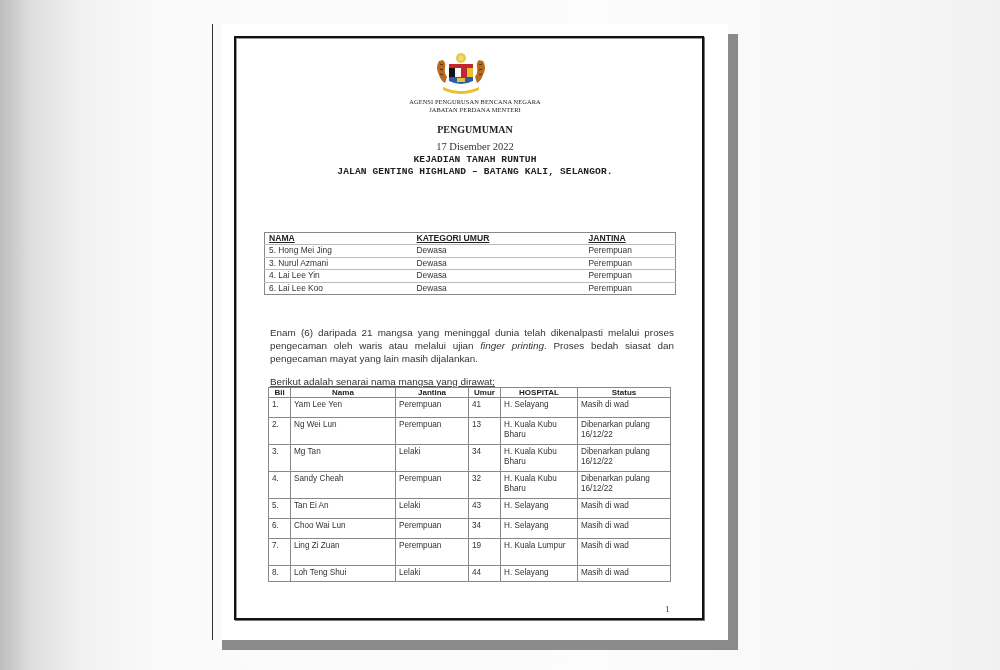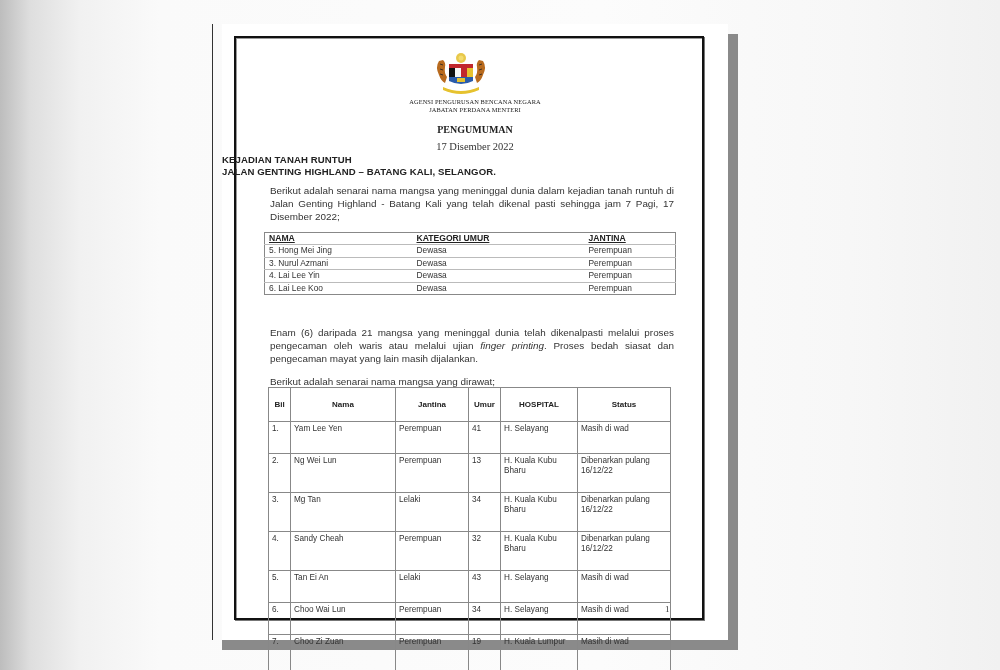--- a/index.html
+++ b/index.html
@@ -16,37 +16,37 @@
   .frame {
     position:absolute; left:12px; top:12px; width:466px; height:580px;
     border:2px solid #111; box-shadow: inset 1px 1px 0 #999, 1px 1px 0 #777;
   }
   .crest { position:absolute; left:211px; top:27px; width:56px; height:44px; }
   .agency { position:absolute; left:0; width:506px; text-align:center; font-family:"Liberation Serif", serif; font-size:6.4px; letter-spacing:0.1px; color:#222; }
   .agency.l1 { top:74px; }
   .agency.l2 { top:82px; }
   .title { position:absolute; left:0; width:506px; top:100px; text-align:center; font-family:"Liberation Serif", serif; font-weight:bold; font-size:10px; color:#222; }
   .date { position:absolute; left:0; width:506px; top:117px; text-align:center; font-family:"Liberation Serif", serif; font-size:10.5px; color:#333; }
-  .sub { position:absolute; left:0; width:506px; font-weight:bold; font-size:9.6px; color:#222; letter-spacing:0.1px; }
+  .sub { position:absolute; left:0; width:506px; text-align:center; font-weight:bold; font-size:9.6px; color:#222; letter-spacing:0.1px;font-family:Liberation Mono, monospace; }
   .sub.s1 { top:130px; }
   .sub.s2 { top:142px; }
   .para { position:absolute; left:48px; width:404px; font-size:9.9px; line-height:13.2px; color:#333; text-align:justify; }
   .para.p1 { top:160px; }
   .para.p2 { top:302px; }
   .para i { font-style:italic; }
-  .lead2 { position:absolute; left:48px; top:352px; font-size:9.9px; color:#333; text-decoration-color:#555; }
+  .lead2 { position:absolute; left:48px; top:352px; font-size:9.9px; color:#333; text-decoration:underline; text-decoration-color:#555; }
 
   table { border-collapse:collapse; position:absolute; font-size:8.4px; color:#333; }
   .t1 { left:42px; top:208px; width:412px; border:1px solid #888; }
   .t1 td, .t1 th { border-bottom:1px solid #bbb; padding:0 4px; height:11.4px; line-height:11.4px; text-align:left; white-space:nowrap; }
   .t1 th { font-weight:bold; text-decoration:underline; color:#222; font-size:8.6px; }
   .t1 tr:last-child td { border-bottom:none; }
 
   .t2 { left:46px; top:363px; width:403px; border:1px solid #777; table-layout:fixed; }
-  .t2 th, .t2 td { border:1px solid #888; padding:12px 3px; vertical-align:top; text-align:left; line-height:10px; }
+  .t2 th, .t2 td { border:1px solid #888; padding:0 3px; vertical-align:top; text-align:left; line-height:10px; }
   .t2 th { font-weight:bold; text-align:center; font-size:8px; color:#222; height:9px; line-height:9px; }
   .t2 td { font-size:8.2px; padding-top:2px; }
   .t2 .r1 td { height:17px; }
   .t2 .r2 td { height:24px; }
   .t2 .rs td { height:13px; }
   .pagenum { position:absolute; left:443px; top:580px; font-family:"Liberation Serif", serif; font-size:9px; color:#333; }
 </style>
 </head>
 <body>
 
@@ -79,21 +79,20 @@
   </svg>
 
   <div class="agency l1">AGENSI PENGURUSAN BENCANA NEGARA</div>
   <div class="agency l2">JABATAN PERDANA MENTERI</div>
 
   <div class="title">PENGUMUMAN</div>
   <div class="date">17 Disember 2022</div>
   <div class="sub s1">KEJADIAN TANAH RUNTUH</div>
   <div class="sub s2">JALAN GENTING HIGHLAND – BATANG KALI, SELANGOR.</div>
 
-  <div class="para p1">Berikut adalah senarai nama mangsa yang meninggal dunia dalam kejadian tanah runtuh di Jalan Genting Highland - Batang Kali yang telah dikenal pasti sehingga jam 7 Pagi, 17 Disember 2022;</div>
 
   <table class="t1">
     <colgroup>
         <col style="width:148px">
         <col style="width:172px">
         <col>
       </colgroup>
     <tbody>
         <tr>
       <th>NAMA</th>
@@ -188,21 +187,21 @@
     <tr class="r1">
       <td>6.</td>
       <td>Choo Wai Lun</td>
       <td>Perempuan</td>
       <td>34</td>
       <td>H. Selayang</td>
       <td>Masih di wad</td>
     </tr>
     <tr class="r2">
       <td>7.</td>
-      <td>Choo Zi Zuan</td>
+      <td>Ling Zi Zuan</td>
       <td>Perempuan</td>
       <td>19</td>
       <td>H. Kuala Lumpur</td>
       <td>Masih di wad</td>
     </tr>
     <tr class="rs">
       <td>8.</td>
       <td>Loh Teng Shui</td>
       <td>Lelaki</td>
       <td>44</td>

